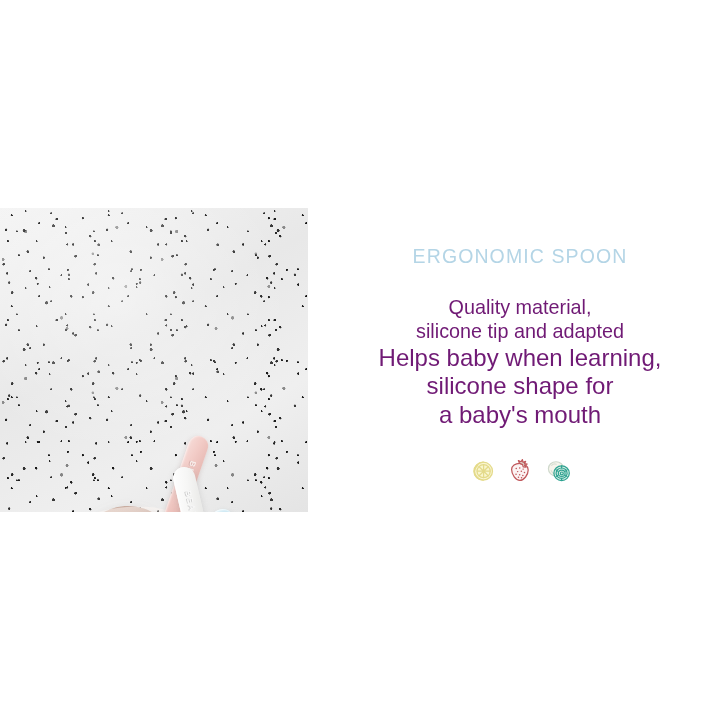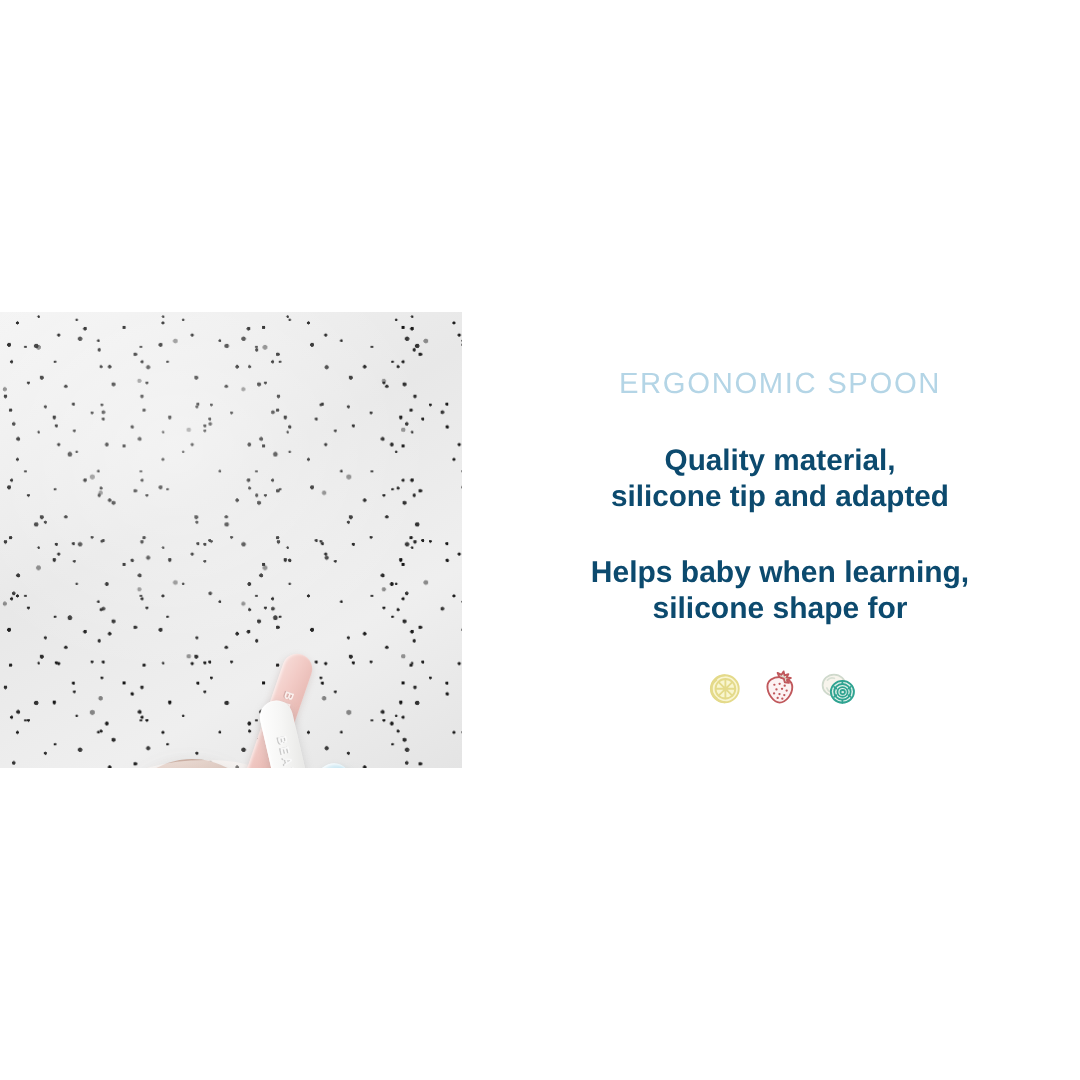--- a/index.html
+++ b/index.html
@@ -183,26 +183,26 @@
     margin-top:37px;
     font-size:19.5px;
     font-weight:400;
     letter-spacing:1.1px;
     color:#b4d5e6;
     text-align:center;
     white-space:nowrap;
   }
   .block{
     text-align:center;
-    font-weight:700;
-    color:#0c4a6e;
+    font-weight:400;
+    color:#701a75;
     line-height:1.20;
   }
   .block-1{ margin-top:28px; font-size:19.8px; }
-  .block-2{ margin-top:26px; font-size:20px; }
+  .block-2{ font-size:24px; }
 
   .icons{
     margin-top:26px;
     display:flex; align-items:center; justify-content:center; gap:8px;
   }
   .icon-wrap{ width:30px; height:30px; display:block; }
 </style>
 </head>
 <body>
 
@@ -244,20 +244,21 @@
     <div class="heading">ERGONOMIC SPOON</div>
 
     <div class="block block-1">
       <div>Quality material,</div>
       <div>silicone tip and adapted</div>
     </div>
 
     <div class="block block-2">
       <div>Helps baby when learning,</div>
       <div>silicone shape for</div>
+      <div>a baby's mouth</div>
     </div>
 
     <div class="icons">
 
       <span class="icon-wrap">
         <svg viewBox="0 0 30 30" width="30" height="30" aria-hidden="true">
           <g fill="none" stroke="#e4da8a" stroke-width="1.25" stroke-linecap="round">
             <ellipse cx="16.2" cy="15.2" rx="9.3" ry="9.0" fill="#f5efb4" fill-opacity="0.62"></ellipse>
             <path d="M16.2 6.2 C10.0 7.0 7.2 11.2 7.4 15.4 C7.6 19.8 10.8 23.4 16.2 24.2" stroke="#e4da8a"></path>
             <path d="M10.6 9.4 C8.3 11.0 7.4 13.2 7.4 15.4 C7.4 17.9 8.6 20.1 10.8 21.5"></path>

